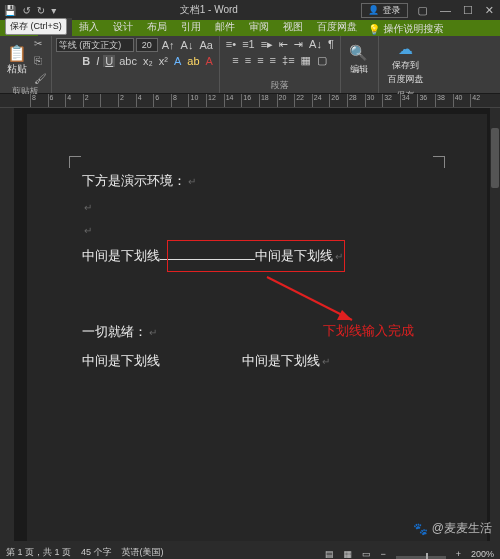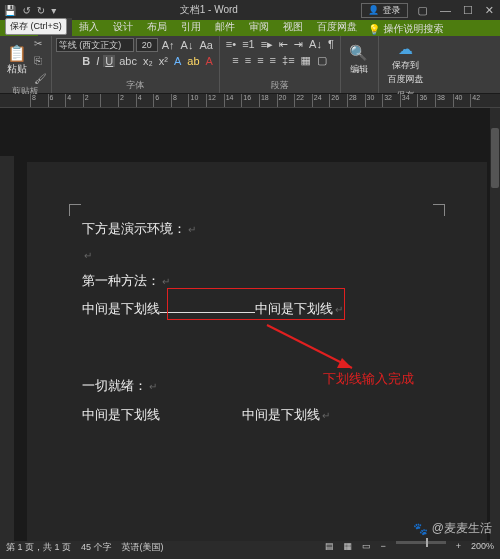--- a/index.html
+++ b/index.html
@@ -32,41 +32,41 @@
   .fmt-btn { color: #ccc; padding: 0 2px; cursor: pointer; font-size: 11px;}
   .fmt-btn.active { background:#555; }
   .para-grp .row { display: flex; gap: 2px; }
   .big-btn { display: flex; flex-direction: column; align-items: center; padding: 2px 5px; gap: 1px; font-size: 9px; color: #ddd;}
   .big-btn .ico { font-size: 15px; }
   
   .ruler-h { height: 14px; background: #2b2b2b; border-bottom: 1px solid #444; position: relative; }
   .ruler-h .scale { position: absolute; left: 30px; right: 12px; top: 0; height: 100%; display: flex; color: #aaa; font-size: 7px; }
   .ruler-h .scale span { flex: 1; border-left: 1px solid #666; padding-left: 1px;}
   
-  .doc-area { position: absolute; top: 108px; bottom: 18px; left: 0; right: 0; background: #1a1a1a; display: flex; margin-top: 48px;}
+  .doc-area { position: absolute; top: 108px; bottom: 18px; left: 0; right: 0; background: #1a1a1a; display: flex;}
   .ruler-v { width: 14px; background: #2b2b2b; }
   .page-wrap { flex: 1; overflow: hidden; position: relative; padding: 6px;}
   .page { width: 460px; min-height: 430px; background: #262626; margin: 0 auto; padding: 55px 55px; position: relative; color: #ededed; font-size: 13px; line-height: 1.9;}
   .crop { position: absolute; width: 12px; height: 12px; border-color: #888;}
   .crop.tl { top: 42px; left: 42px; border-top:1px solid #888; border-left:1px solid #888;}
   .crop.tr { top: 42px; right: 42px; border-top:1px solid #888; border-right:1px solid #888;}
   .para { margin-bottom: 4px; display: flex; align-items: baseline;}
   .para .enter { color: #666; font-size: 10px; margin-left: 2px;}
   .spacer { height: 16px;}
   .underline-seg { display:inline-block; border-bottom: 1px solid #ddd; width: 95px; vertical-align: baseline;}
   .gap { display:inline-block; width: 82px;}
   
   .anno-rect { position:absolute; border: 1.5px solid #e02020; }
   .anno-arrow { position:absolute; }
   .anno-text { position:absolute; color:#e02020; font-size: 13px; }
   
   .vscroll { position:absolute; right:0; top:108px; bottom:18px; width:10px; background:#2b2b2b;}
   .vscroll .thumb { background:#555; width:8px; margin:20px 1px; height:60px; border-radius:2px;}
   
-  .status { position: absolute; bottom: 0; left: 0; right: 0; height: 18px; background: #2b2b2b; display: flex; align-items: flex-start; padding: 0 6px; font-size: 9px; color: #ccc; gap: 10px;}
+  .status { position: absolute; bottom: 0; left: 0; right: 0; height: 18px; background: #2b2b2b; display: flex; align-items: flex-end; padding: 0 6px; font-size: 9px; color: #ccc; gap: 10px;}
   .status .spacer-f { flex:1;}
   .zoom-slider { width: 50px; height: 3px; background: #555; position: relative;}
   .zoom-slider .k { position:absolute; top:-3px; left:60%; width:2px; height:9px; background:#aaa;}
   
   .watermark { position: absolute; right: 8px; bottom: 22px; color: #b8b8b8; font-size: 12px; display:flex; align-items:center; gap:3px; z-index:40;}
 </style>
 </head>
 <body>
 
 <div class="titlebar">
@@ -137,21 +137,20 @@
         <span class="fmt-btn"><i>I</i></span>
         <span class="fmt-btn active"><u>U</u></span>
         <span class="fmt-btn">abc</span>
         <span class="fmt-btn">x₂</span>
         <span class="fmt-btn">x²</span>
         <span class="fmt-btn" style="color:#6bb7ff">A</span>
         <span class="fmt-btn" style="color:#ffd866">ab</span>
         <span class="fmt-btn" style="color:#d04040">A</span>
       </div>
     </div>
-    <div class="grp-label">字体</div>
   </div>
 
   <div class="grp para-grp">
     <div class="grp-body" style="flex-direction:column; gap:3px;">
       <div class="row">
         <span class="fmt-btn">≡•</span>
         <span class="fmt-btn">≡1</span>
         <span class="fmt-btn">≡▸</span>
         <span class="fmt-btn">⇤</span>
         <span class="fmt-btn">⇥</span>
@@ -233,21 +232,20 @@
       <div class="crop tr"></div>
 
       <div class="para">
           <span>下方是演示环境：</span>
           <span class="enter">↵</span>
         </div>
       <div class="para">
           <span class="enter">↵</span>
         </div>
       <div class="para">
-          <span>第一种方法：</span>
           <span class="enter">↵</span>
         </div>
       <div class="para">
         <span>中间是下划线</span>
         <span class="underline-seg"></span>
         <span>中间是下划线</span>
         <span class="enter">↵</span>
       </div>
       <div class="spacer"></div>
       <div class="spacer"></div>

